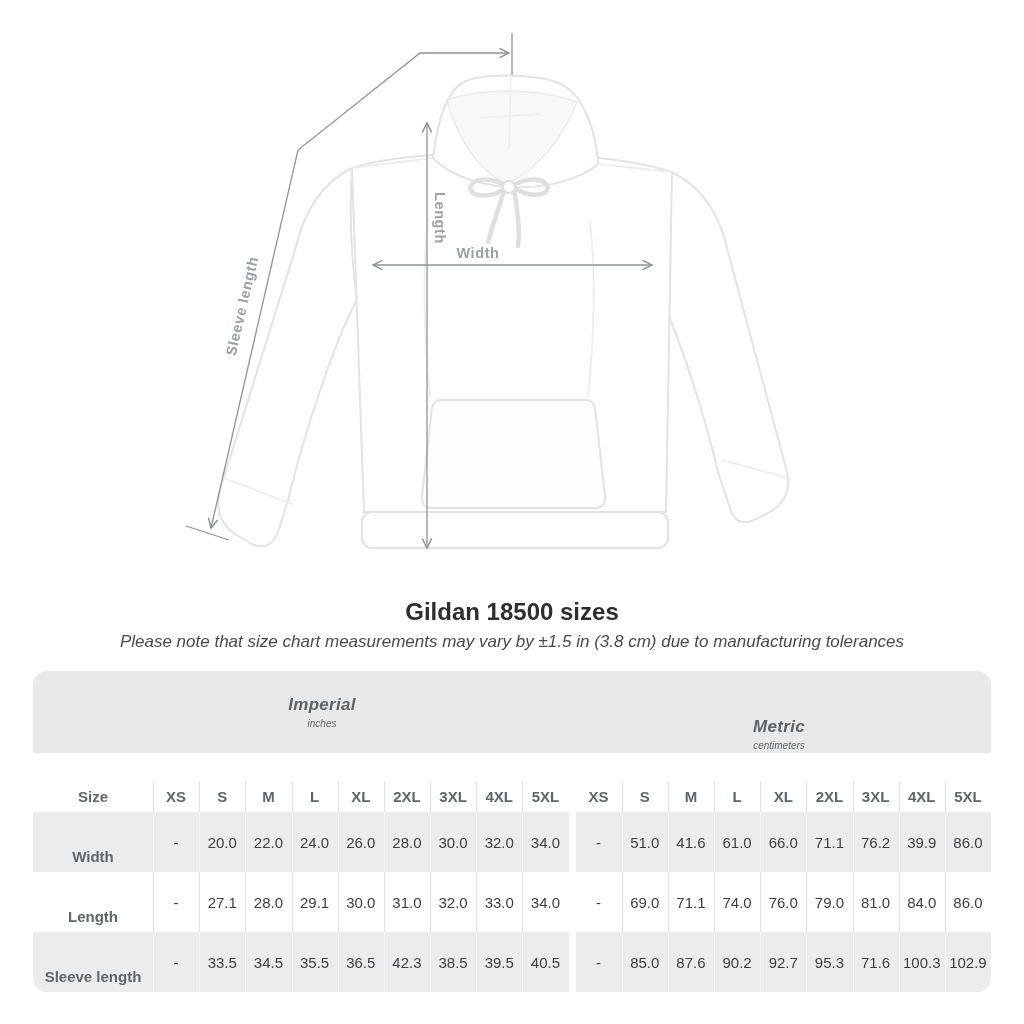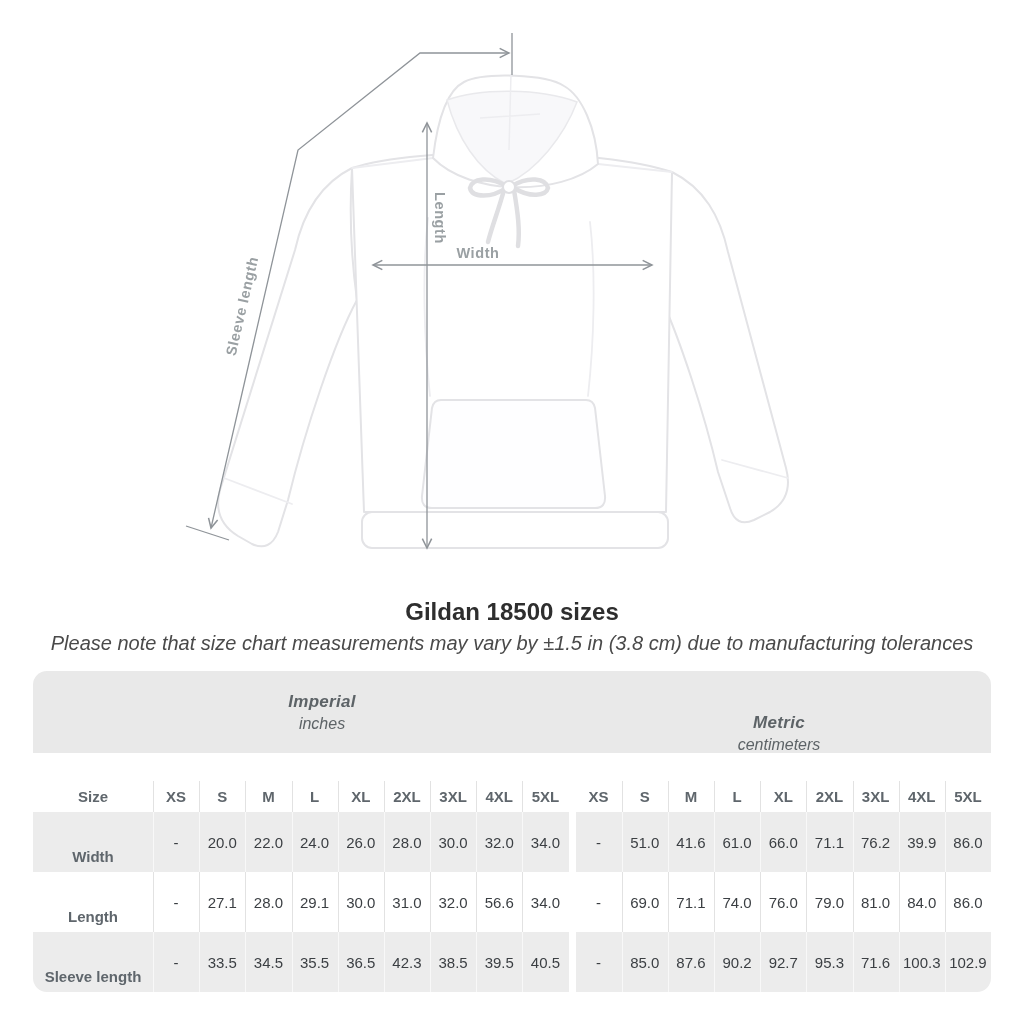--- a/index.html
+++ b/index.html
@@ -11,30 +11,30 @@
   .figure svg { position:absolute; left:0; top:0; }
 
   .mlabel { position:absolute; color:#9aa0a3; font-weight:700; font-size:14.5px; letter-spacing:.6px; white-space:nowrap; }
   .mlabel.wid    { left:478px; top:261px; transform:translate(-50%,-100%); }
   .mlabel.len    { left:440px; top:218px; transform:translate(-50%,-50%) rotate(90deg); }
   .mlabel.sleeve { left:242px; top:306px; transform:translate(-50%,-50%) rotate(-77deg); }
 
   .title    { position:absolute; top:598px; left:0; width:1024px; text-align:center;
               font-size:24px; font-weight:700; color:#2e2e2e; }
   .subtitle { position:absolute; top:632px; left:0; width:1024px; text-align:center;
-              font-style:italic; font-size:20px; color:#4a4a4a; }
+              font-style:italic; font-size:17px; color:#4a4a4a; }
 
   .sizetable { position:absolute; left:33px; top:671px; width:958px; height:321px;
                border-radius:14px; overflow:hidden; font-size:15px; }
   .band { height:82px; background:#e9e9e9; display:flex; align-items:center; }
   .band-sec { display:flex; flex-direction:column; align-items:center; justify-content:center; gap:3px; }
   .band-sec.imperial { width:534px; padding-left:44px; box-sizing:border-box; }
   .band-sec.metric   { flex:1;margin-top:43px; }
   .band-title { font-weight:700; font-style:italic; font-size:17px; color:#5d6367; letter-spacing:.3px; }
-  .band-unit  { font-style:italic; font-size:16px; color:#5d6367; }
+  .band-unit  { font-style:italic; font-size:10px; color:#5d6367; }
 
   .trow { display:grid; grid-template-columns:120px repeat(9,1fr) 7px repeat(9,1fr);
           height:60px; background:#ffffff; }
   .trow.head { height:59px; }
   .trow.gray { background:#ececec; }
   .cell { display:flex; align-items:center; justify-content:center; color:#3b3f43; }
   .cell.sep { box-shadow: inset 1px 0 0 #e2e2e2; }
   .trow.gray .cell.sep { box-shadow: inset 1px 0 0 #f8f8f8; }
   .cell.rlabel, .cell.h { font-weight:700; color:#5f666c;margin-top:28px; }
   .divider { background:#ffffff; }
@@ -165,21 +165,21 @@
 
     <div class="trow">
       <div class="cell rlabel">Length</div>
       <div class="cell sep">-</div>
       <div class="cell sep">27.1</div>
       <div class="cell sep">28.0</div>
       <div class="cell sep">29.1</div>
       <div class="cell sep">30.0</div>
       <div class="cell sep">31.0</div>
       <div class="cell sep">32.0</div>
-      <div class="cell sep">56.6</div>
+      <div class="cell sep">33.0</div>
       <div class="cell sep">34.0</div>
       <div class="divider"></div>
       <div class="cell">-</div>
       <div class="cell sep">69.0</div>
       <div class="cell sep">71.1</div>
       <div class="cell sep">74.0</div>
       <div class="cell sep">76.0</div>
       <div class="cell sep">79.0</div>
       <div class="cell sep">81.0</div>
       <div class="cell sep">84.0</div>

